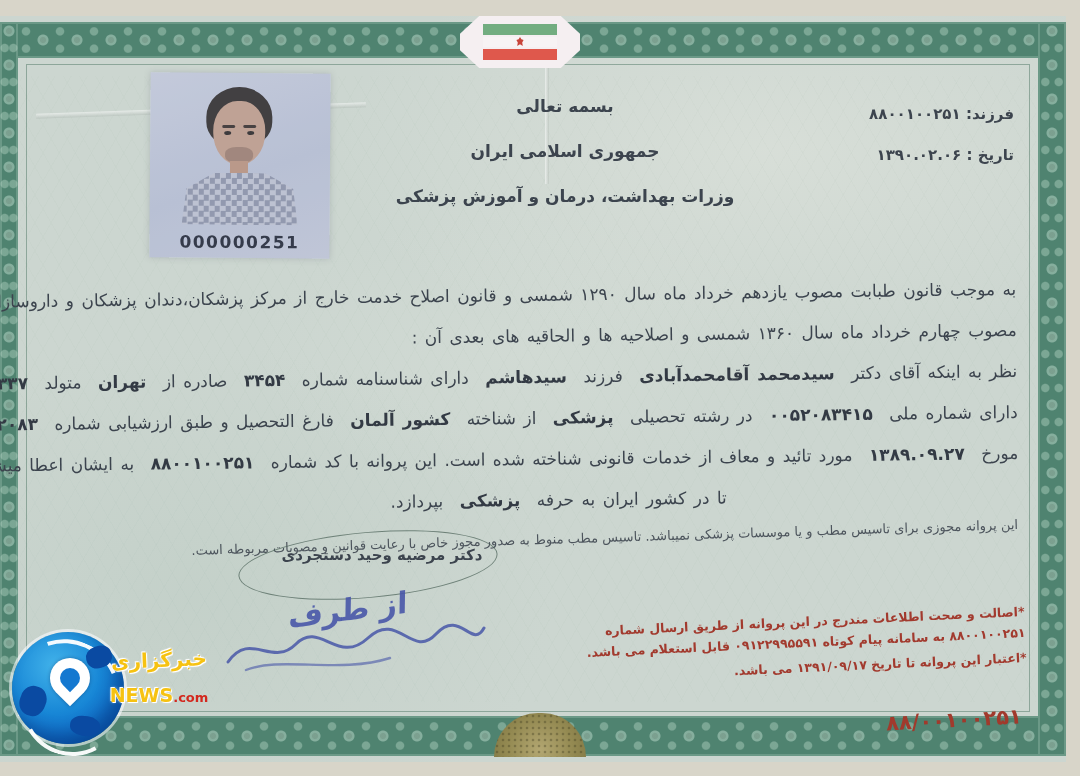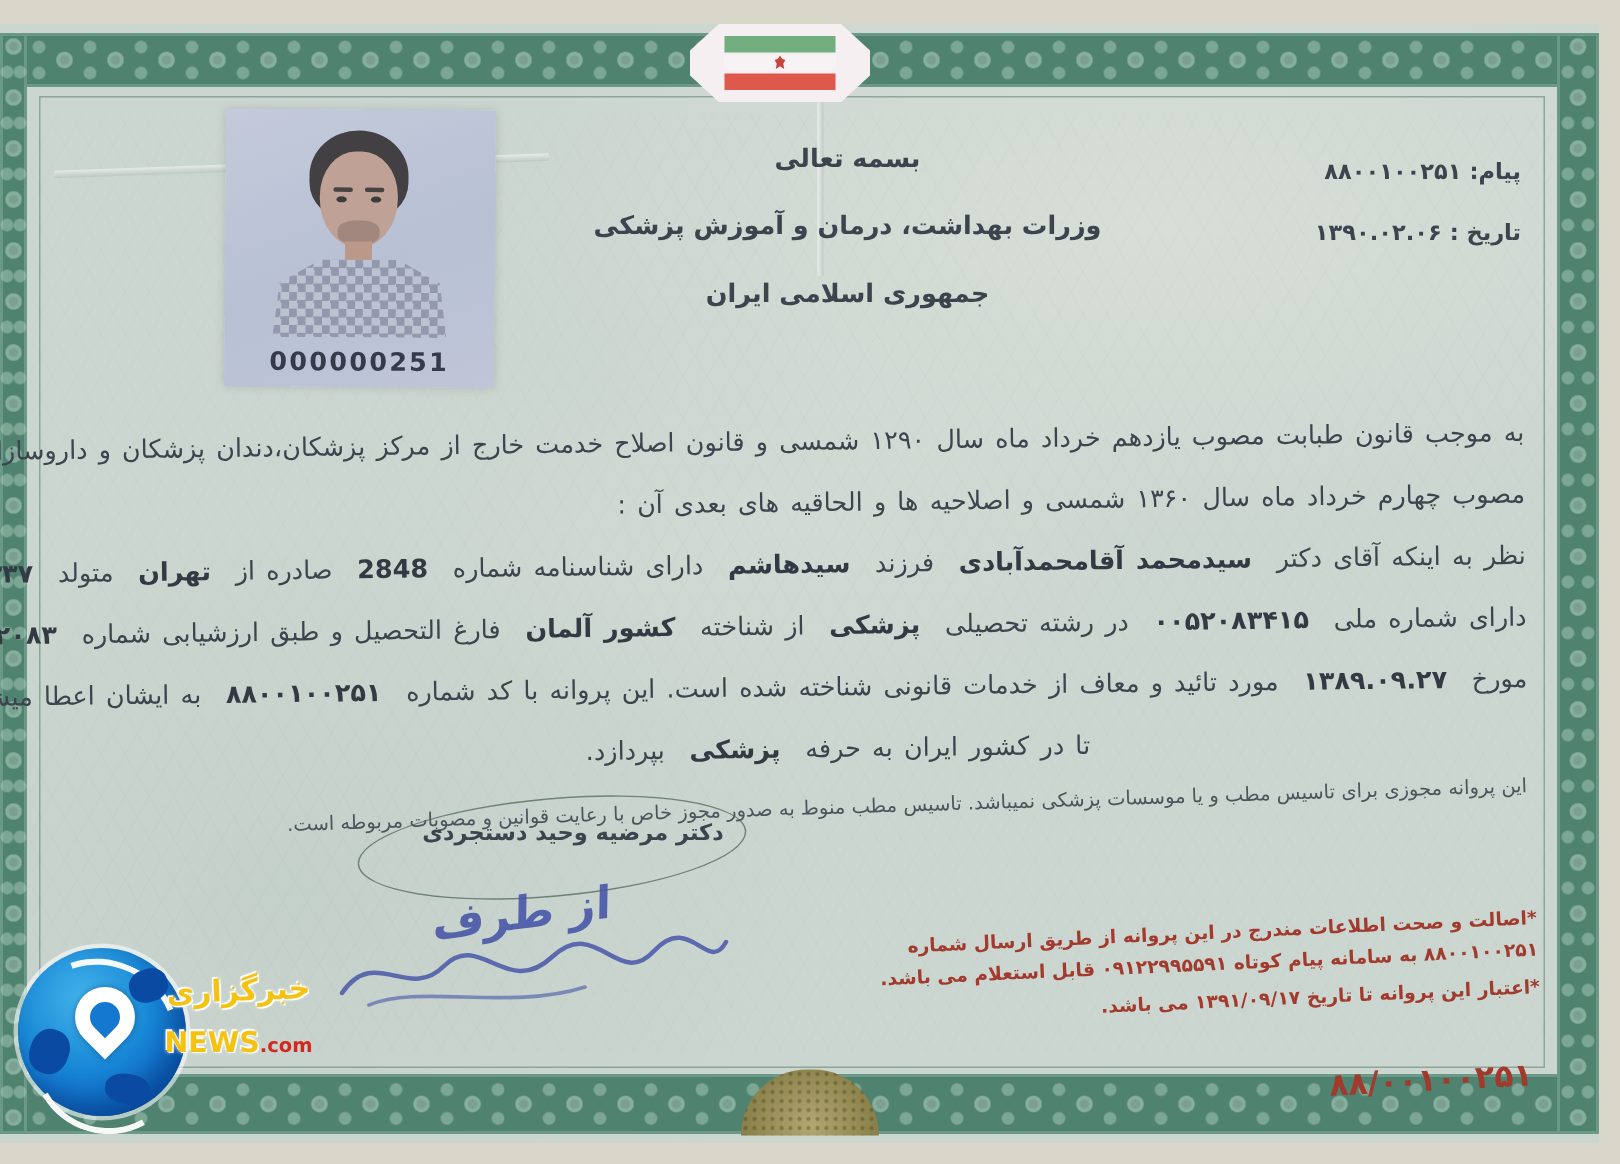--- a/index.html
+++ b/index.html
@@ -177,46 +177,46 @@
         <div class="eye r"></div>
       <div class="shade"></div>
     </div>
     <div class="neck"></div>
     <div class="shirt"></div>
     <div class="photo-serial">000000251</div>
   </div>
 
   <div class="header ink">
     <div class="h-line h-bismillah">بسمه تعالی</div>
+    <div class="h-line">جمهوری اسلامی ایران</div>
     <div class="h-line">وزرات بهداشت، درمان و آموزش پزشکی</div>
-    <div class="h-line">جمهوری اسلامی ایران</div>
   </div>
 
   <div class="meta ink">
     <div class="m-row">
-      <span>پیام:</span>
+      <span>فرزند:</span>
       <span>۸۸۰۰۱۰۰۲۵۱</span>
     </div>
     <div class="m-row">
       <span>تاریخ :</span>
       <span>۱۳۹۰.۰۲.۰۶</span>
     </div>
   </div>
 
   <div class="body ink">
     <div class="line">به موجب قانون طبابت مصوب یازدهم خرداد ماه سال ۱۲۹۰ شمسی و قانون اصلاح خدمت خارج از مرکز پزشکان،دندان پزشکان و داروسازان</div>
     <div class="line">مصوب چهارم خرداد ماه سال ۱۳۶۰ شمسی و اصلاحیه ها و الحاقیه های بعدی آن :</div>
     <div class="line">
       <span>نظر به اینکه</span>
       <span>آقای دکتر</span>
       <span class="hl">سیدمحمد آقامحمدآبادی</span>
       <span>فرزند</span>
       <span class="hl">سیدهاشم</span>
       <span>دارای شناسنامه شماره</span>
-      <span class="hl">2848</span>
+      <span class="hl">۳۴۵۴</span>
       <span>صادره از</span>
       <span class="hl">تهران</span>
       <span>متولد</span>
       <span class="hl">۱۳۳۷</span>
     </div>
     <div class="line">
       <span>دارای شماره ملی</span>
       <span class="hl">۰۰۵۲۰۸۳۴۱۵</span>
       <span>در رشته تحصیلی</span>
       <span class="hl">پزشکی</span>

